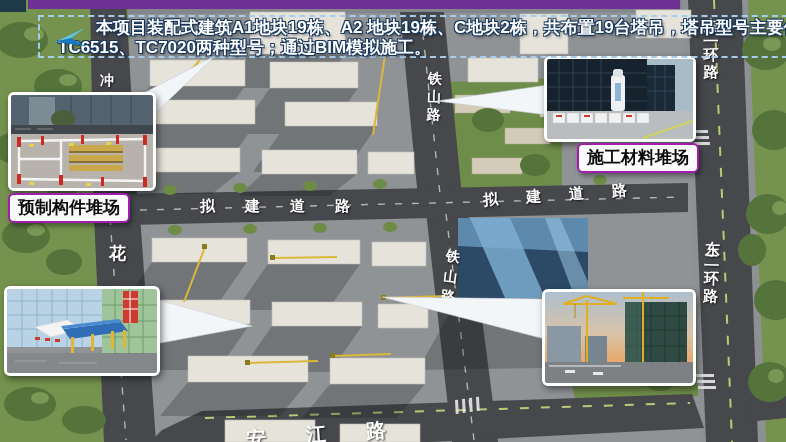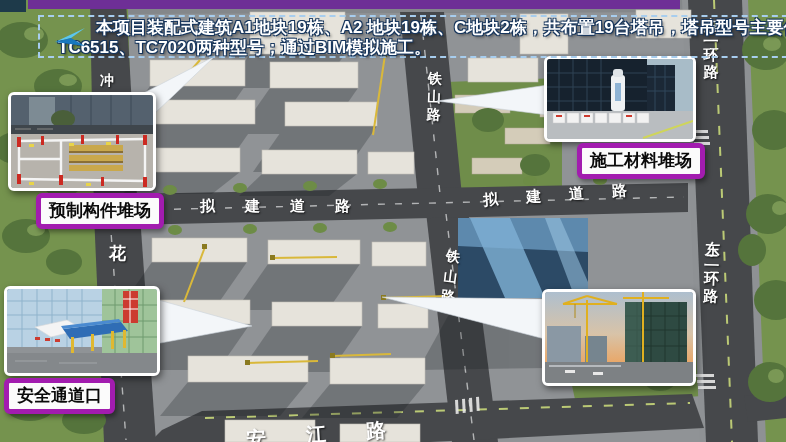--- a/index.html
+++ b/index.html
@@ -34,24 +34,24 @@
   .lab-river{left:246px;top:420px;font-size:20px;letter-spacing:40px;transform:rotate(-4deg);}
   
   .inset{position:absolute;border:3px solid #fff;border-radius:6px;overflow:hidden;z-index:6;
          box-shadow:2px 3px 7px rgba(0,0,0,.5);background:#8a9196;}
   .inset svg{display:block;}
   .in-precast{left:8px;top:92px;width:142px;height:93px;}
   .in-material{left:544px;top:56px;width:146px;height:80px;}
   .in-safety{left:4px;top:286px;width:150px;height:84px;}
   .in-crane{left:542px;top:289px;width:148px;height:91px;}
   
-  .clabel{position:absolute;z-index:7;background:#fbfbfb;border:5px solid #a21caf;border-radius:6px;
+  .clabel{position:absolute;z-index:7;background:#fbfbfb;border:2px solid #a21caf;border-radius:6px;
           padding:1px 8px 2px 8px;font-size:17px;font-weight:bold;color:#0a0a0a;
           box-shadow:2px 3px 5px rgba(0,0,0,.4);white-space:nowrap;}
-  .cl-precast{left:8px;top:193px;margin-left:28px;}
+  .cl-precast{left:8px;top:193px;}
   .cl-material{left:577px;top:143px;}
   .cl-safety{left:4px;top:378px;}
   .cl-crane{left:597px;top:387px;}
 </style>
 </head>
 <body>
 
 <div id="stage">
 
   <svg id="map" width="786" height="442" viewBox="0 0 786 442">
@@ -410,21 +410,20 @@
           <rect x="104" y="42" width="3" height="18"></rect>
           <rect x="116" y="41" width="3" height="18"></rect>
         </g>
       <rect x="0" y="64" width="150" height="20" fill="#84888b"></rect>
       <g stroke="#aeb2b5" stroke-width="1" opacity=".7">
           <line x1="8" y1="72" x2="40" y2="72"></line>
           <line x1="52" y1="74" x2="90" y2="74"></line>
         </g>
     </svg>
   </div>
-  <div class="clabel cl-safety">安全通道口</div>
 
   <div class="inset in-crane">
     <svg width="148" height="91" viewBox="0 0 148 91">
       <defs>
         <linearGradient id="sunset" x1="0" y1="0" x2="0" y2="1">
           <stop offset="0" stop-color="#aebfce"></stop>
             <stop offset="0.6" stop-color="#d8c3a8"></stop>
             <stop offset="1" stop-color="#e8a86a"></stop>
         </linearGradient>
       </defs>

